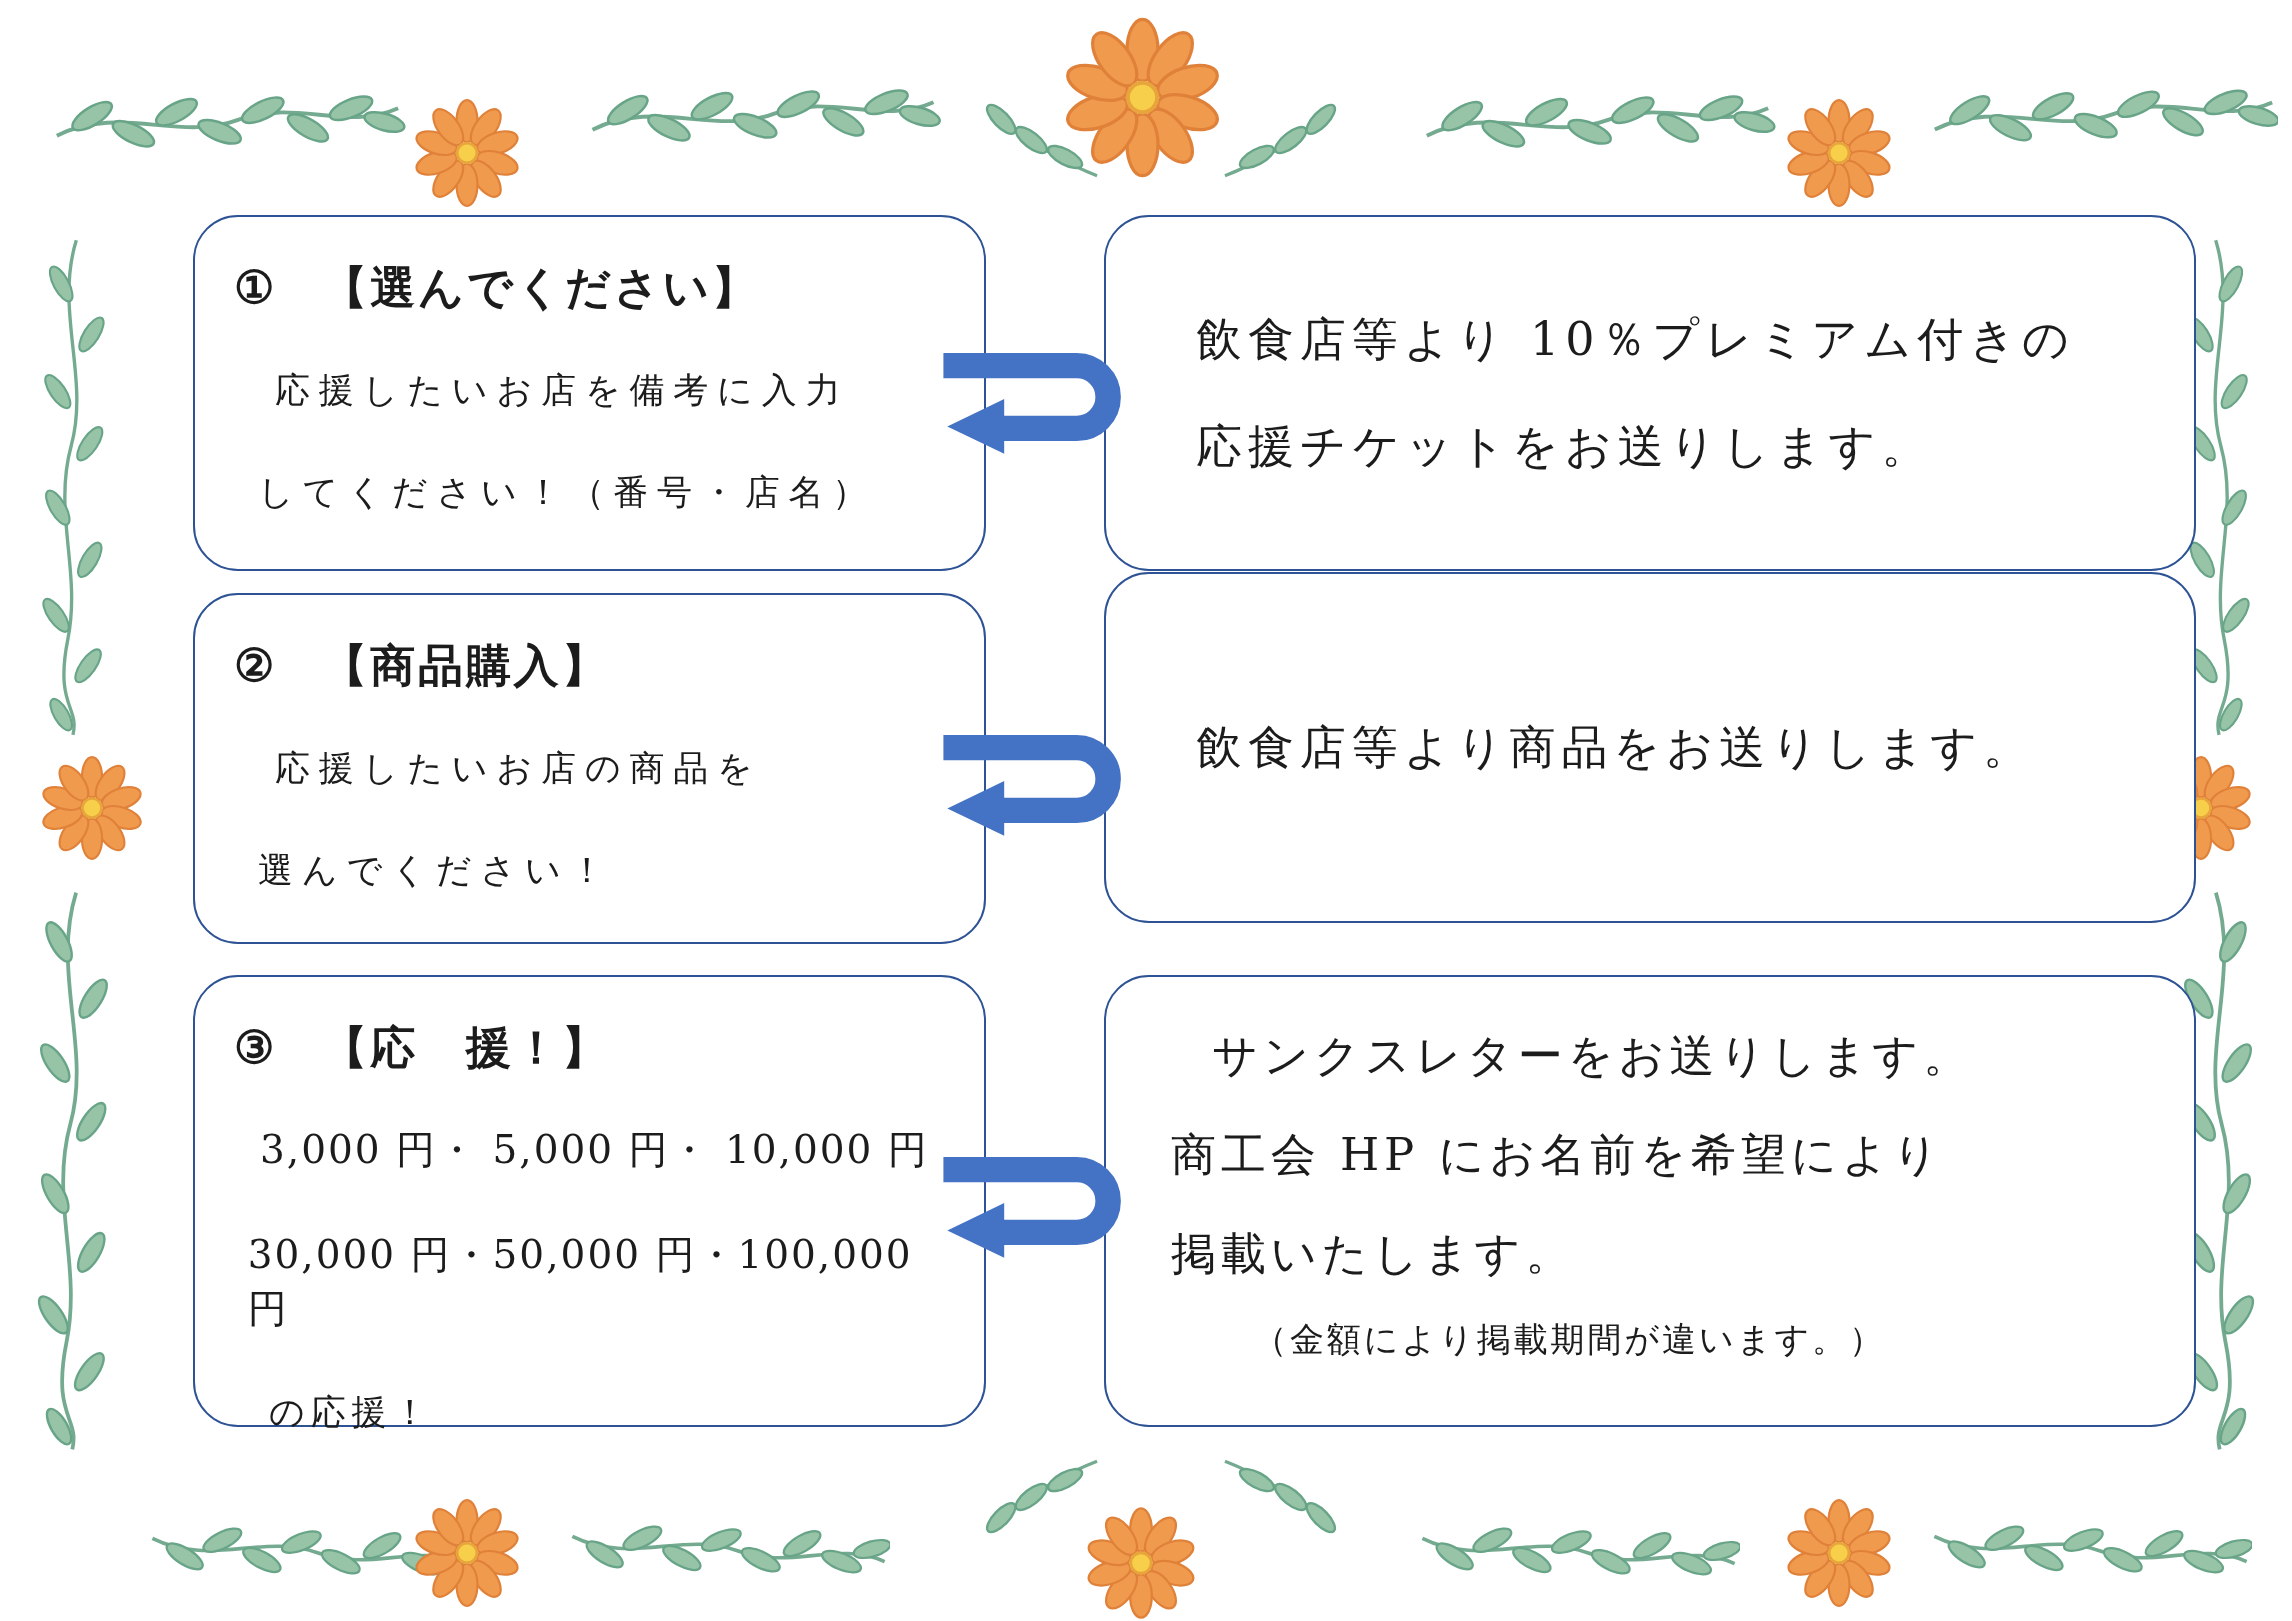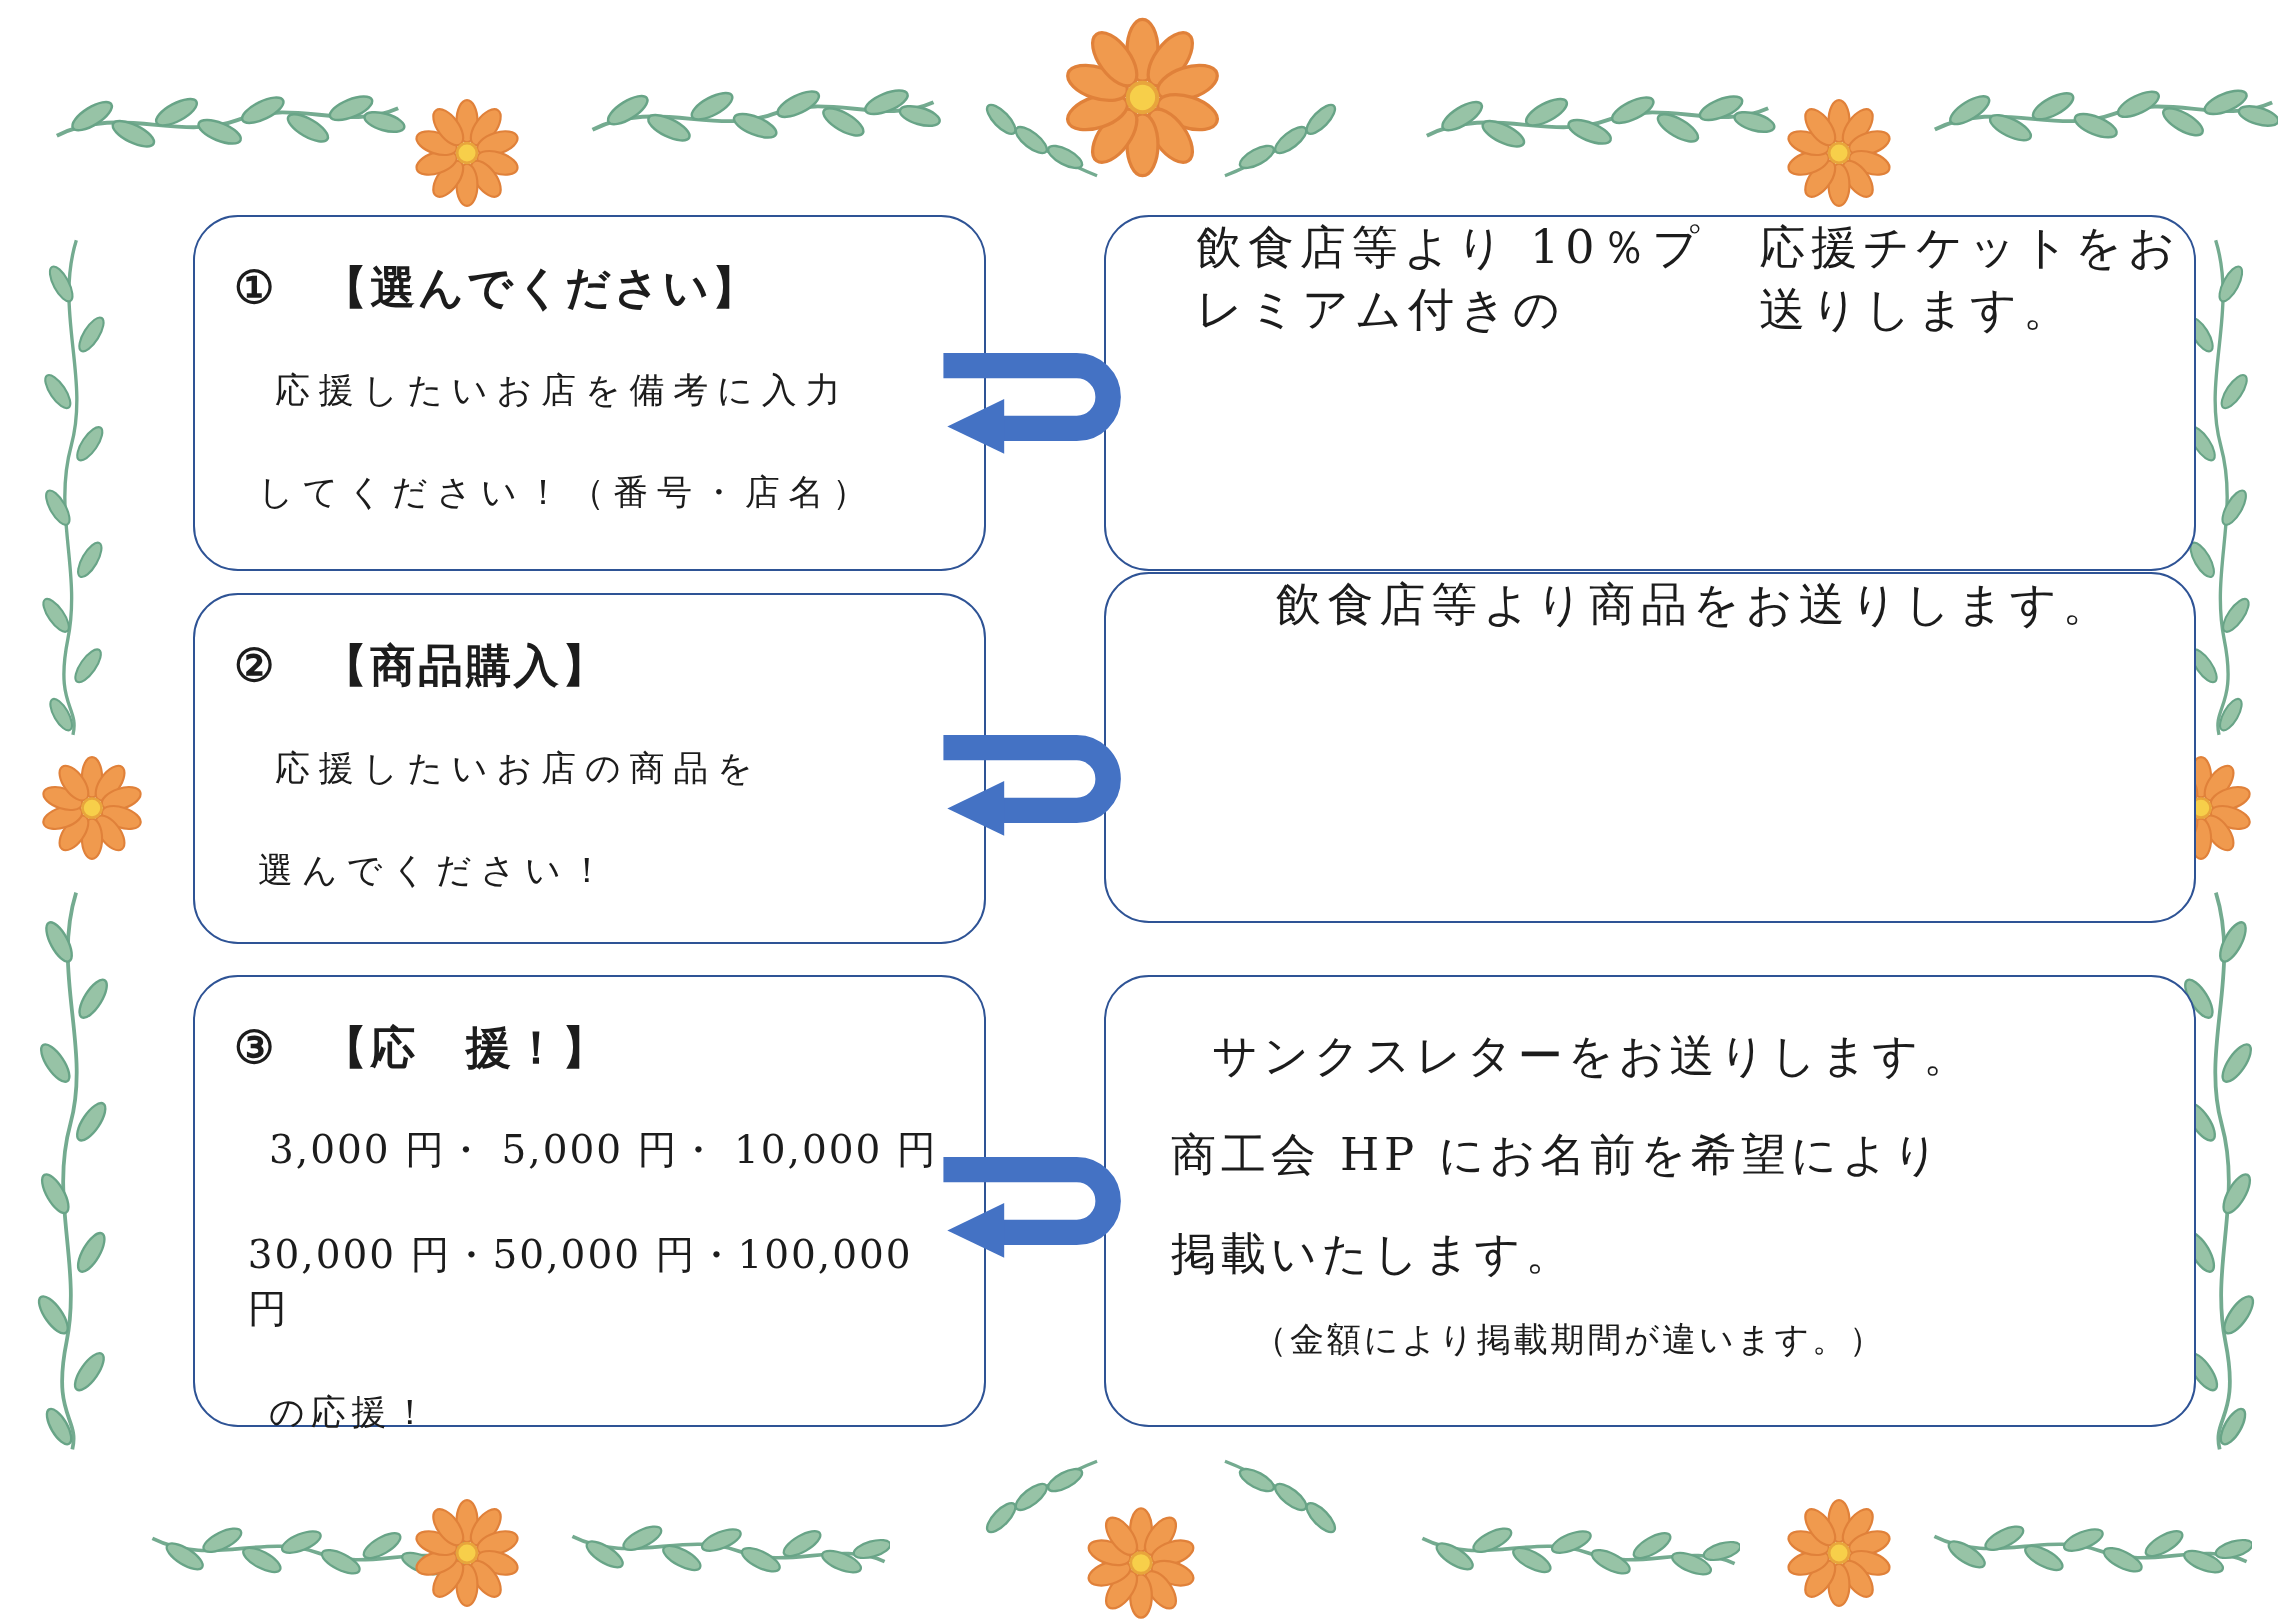--- a/index.html
+++ b/index.html
@@ -23,26 +23,26 @@
     border-radius: 45px;
   }
   .left-box { padding: 41px 23.5px 0 39px; }
   .box-title { display: flex; align-items: baseline; font-weight: bold; font-size: 45px; letter-spacing: 2.9px; }
   .num { margin-right: 45px; font-weight: bold; }
   .body-line { font-size: 35px; letter-spacing: 8.8px; margin-left: 41px; }
   .bl-1 { margin-top: 49px; }
   .bl-2 { margin-top: 55px; margin-left: 24px; }
 
   .money { font-size: 39px; letter-spacing: 2px; margin-left: 13.7px; }
-  .money-first { margin-left: 35px; margin-top: 45px; }
+  .money-first { margin-left: 26px; margin-top: 45px; }
   .money-second { margin-top: 51px; }
   .ouen-line { font-size: 35px; letter-spacing: 5.9px; margin-left: 35px; margin-top: 53px; }
 
   .right-box-center {
-    display: flex; flex-direction: row; justify-content: center;
+    display: flex; flex-direction: column; justify-content: center;
     padding-left: 90px; gap: 45px;
   }
   .rline { font-size: 46px; letter-spacing: 5.9px; }
 
   .right-box-3 { padding: 49px 39px 8px 65px; }
   .r3line { font-size: 45px; letter-spacing: 4.9px; }
   .r3-1 { margin-left: 41px; }
   .r3-2 { margin-top: 39px; }
   .r3-3 { margin-top: 39px; }
   .rnote { font-size: 34px; letter-spacing: 2.9px; margin-top: 33px; margin-left: 82px; }

